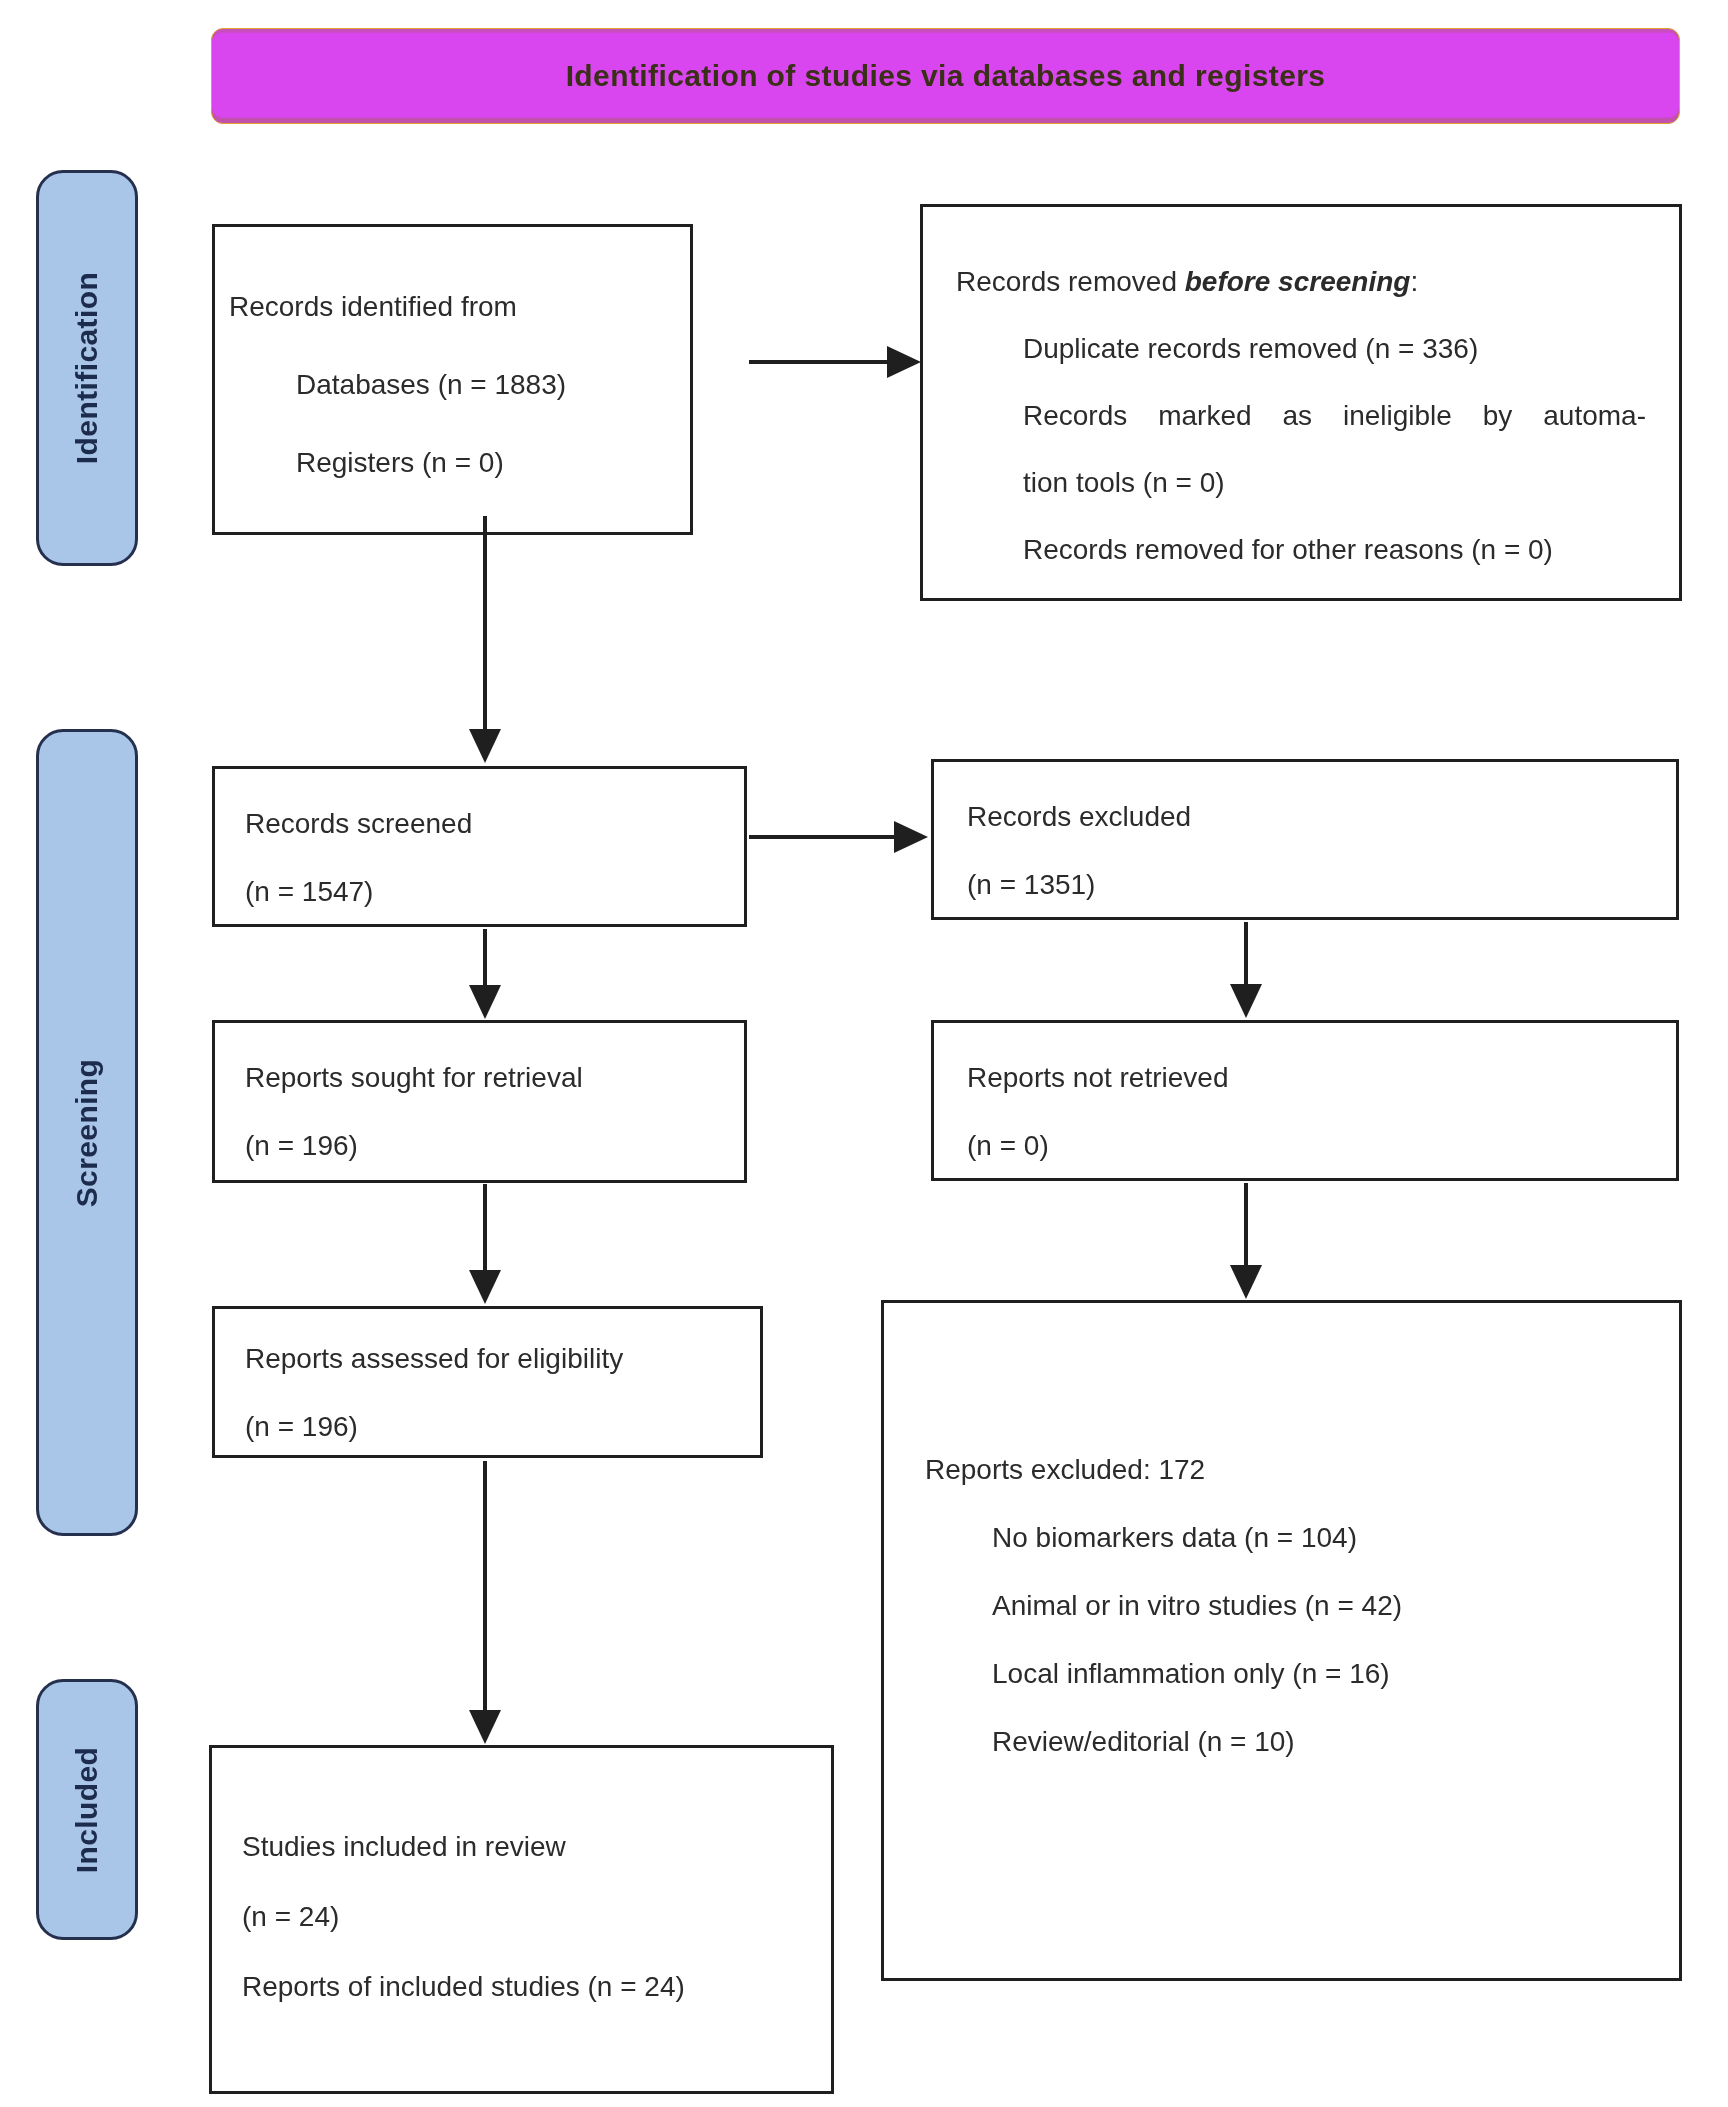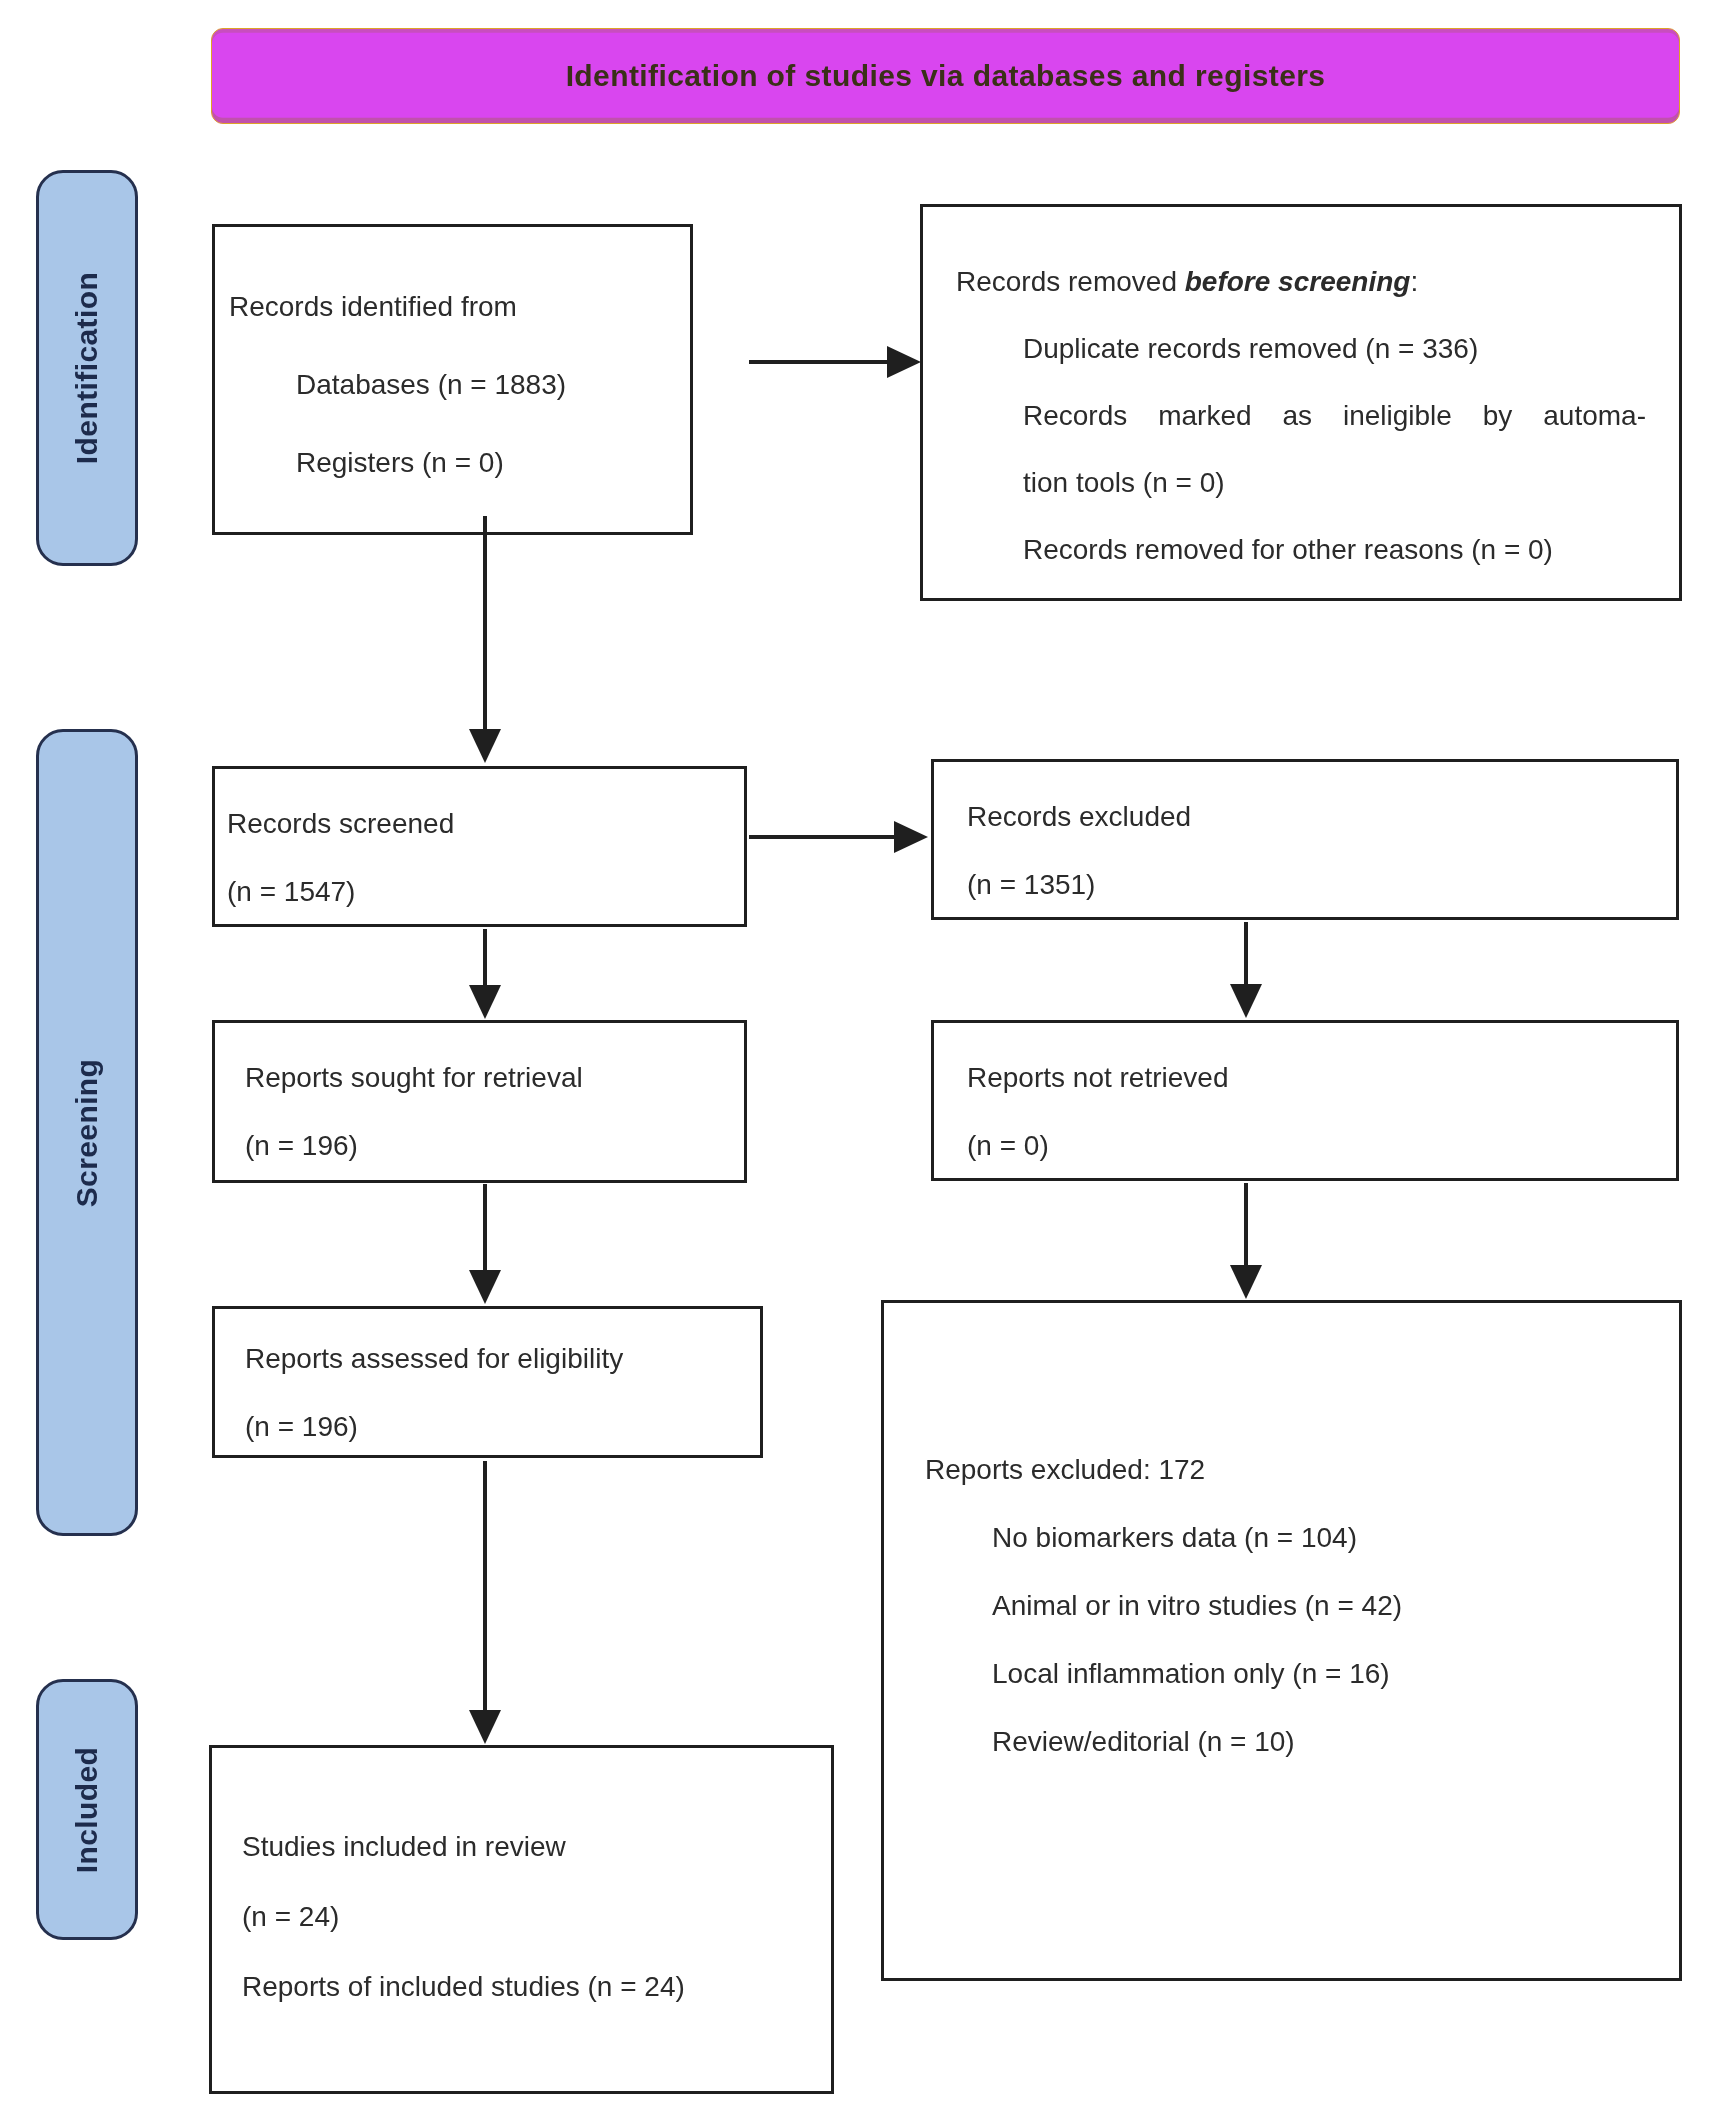--- a/index.html
+++ b/index.html
@@ -87,21 +87,21 @@
   <div class="stage" style="top:1679px;height:261px;">
     <div class="t">Included</div>
   </div>
 
   <div class="box" style="left:212px;top:204px;width:481px;height:311px;padding:41px 15px 0 14px;margin-top:20px;">
     <div class="line" style="line-height:78px;">Records identified from</div>
     <div class="line indent" style="line-height:78px;">Databases (n = 1883)</div>
     <div class="line indent" style="line-height:78px;">Registers (n = 0)</div>
   </div>
 
-  <div class="box" style="left:212px;top:766px;width:535px;height:161px;padding:21px 15px 0 12px;">
+  <div class="box" style="left:212px;top:766px;width:535px;height:161px;padding:21px 15px 0 30px;">
     <div class="line">Records screened</div>
     <div class="line">(n = 1547)</div>
   </div>
 
   <div class="box" style="left:212px;top:1020px;width:535px;height:163px;padding:21px 15px 0 30px;">
     <div class="line">Reports sought for retrieval</div>
     <div class="line">(n = 196)</div>
   </div>
 
   <div class="box" style="left:212px;top:1306px;width:551px;height:152px;padding:16.3px 15px 0 30px;">

